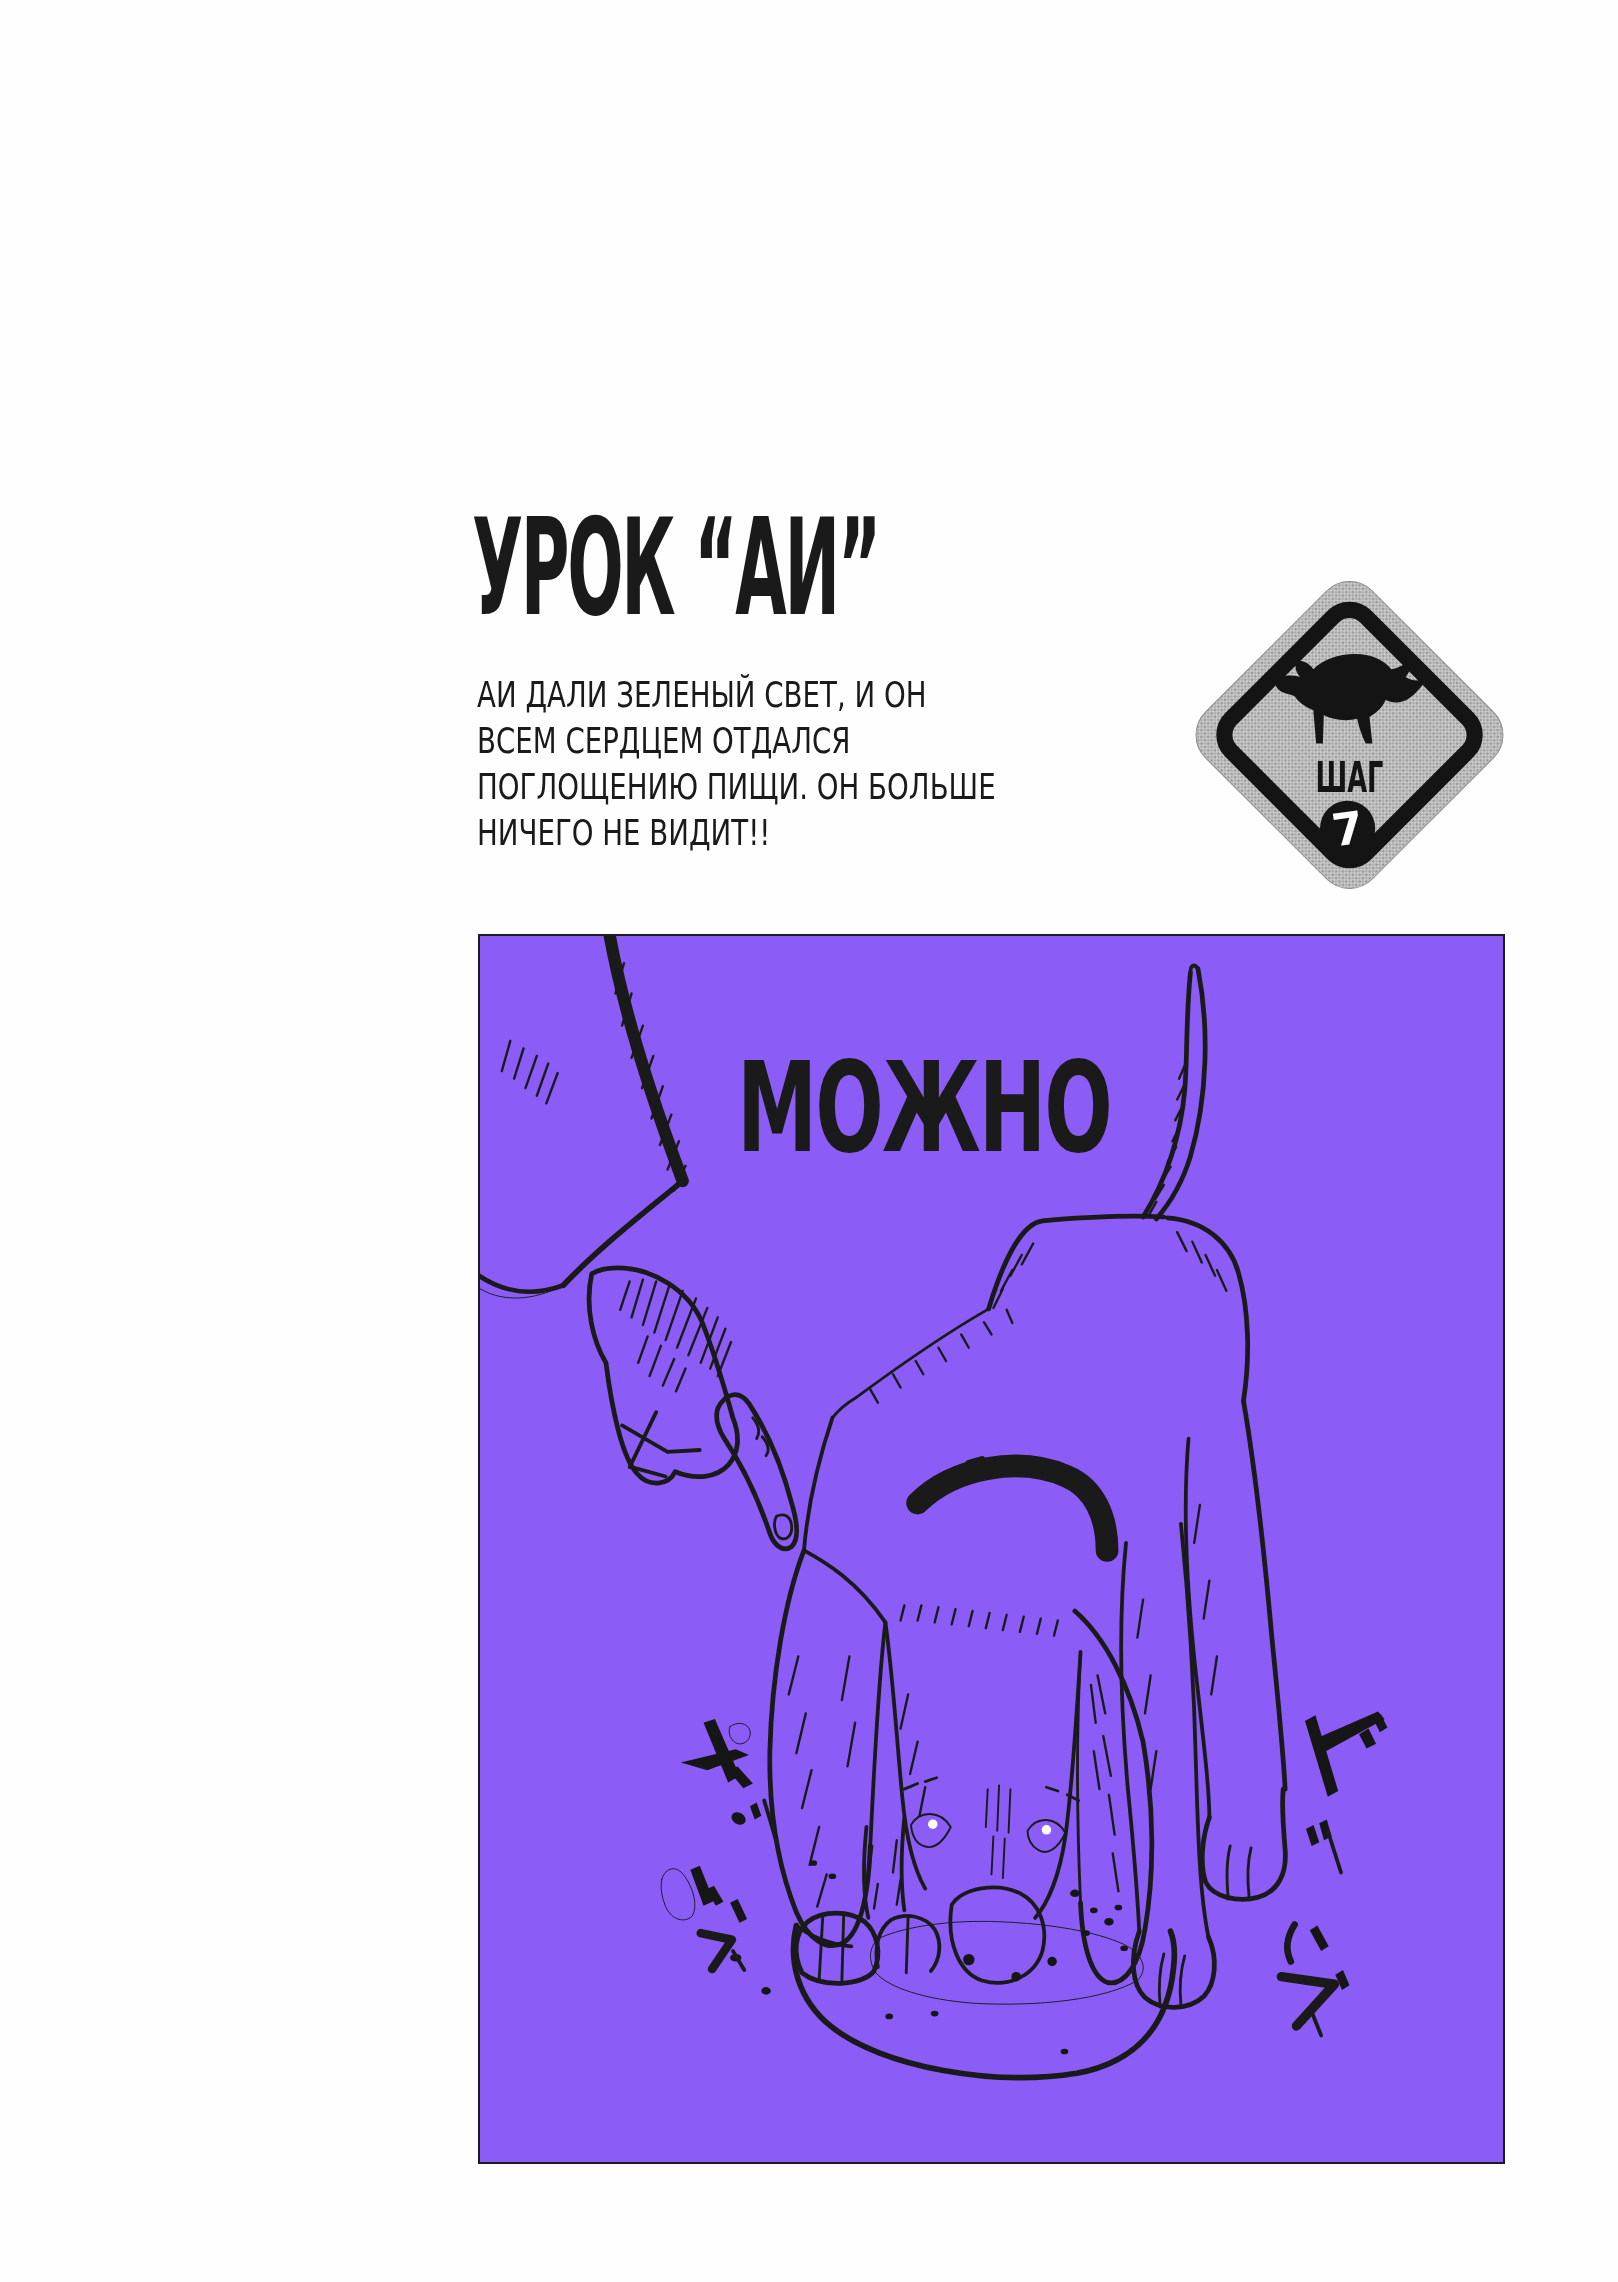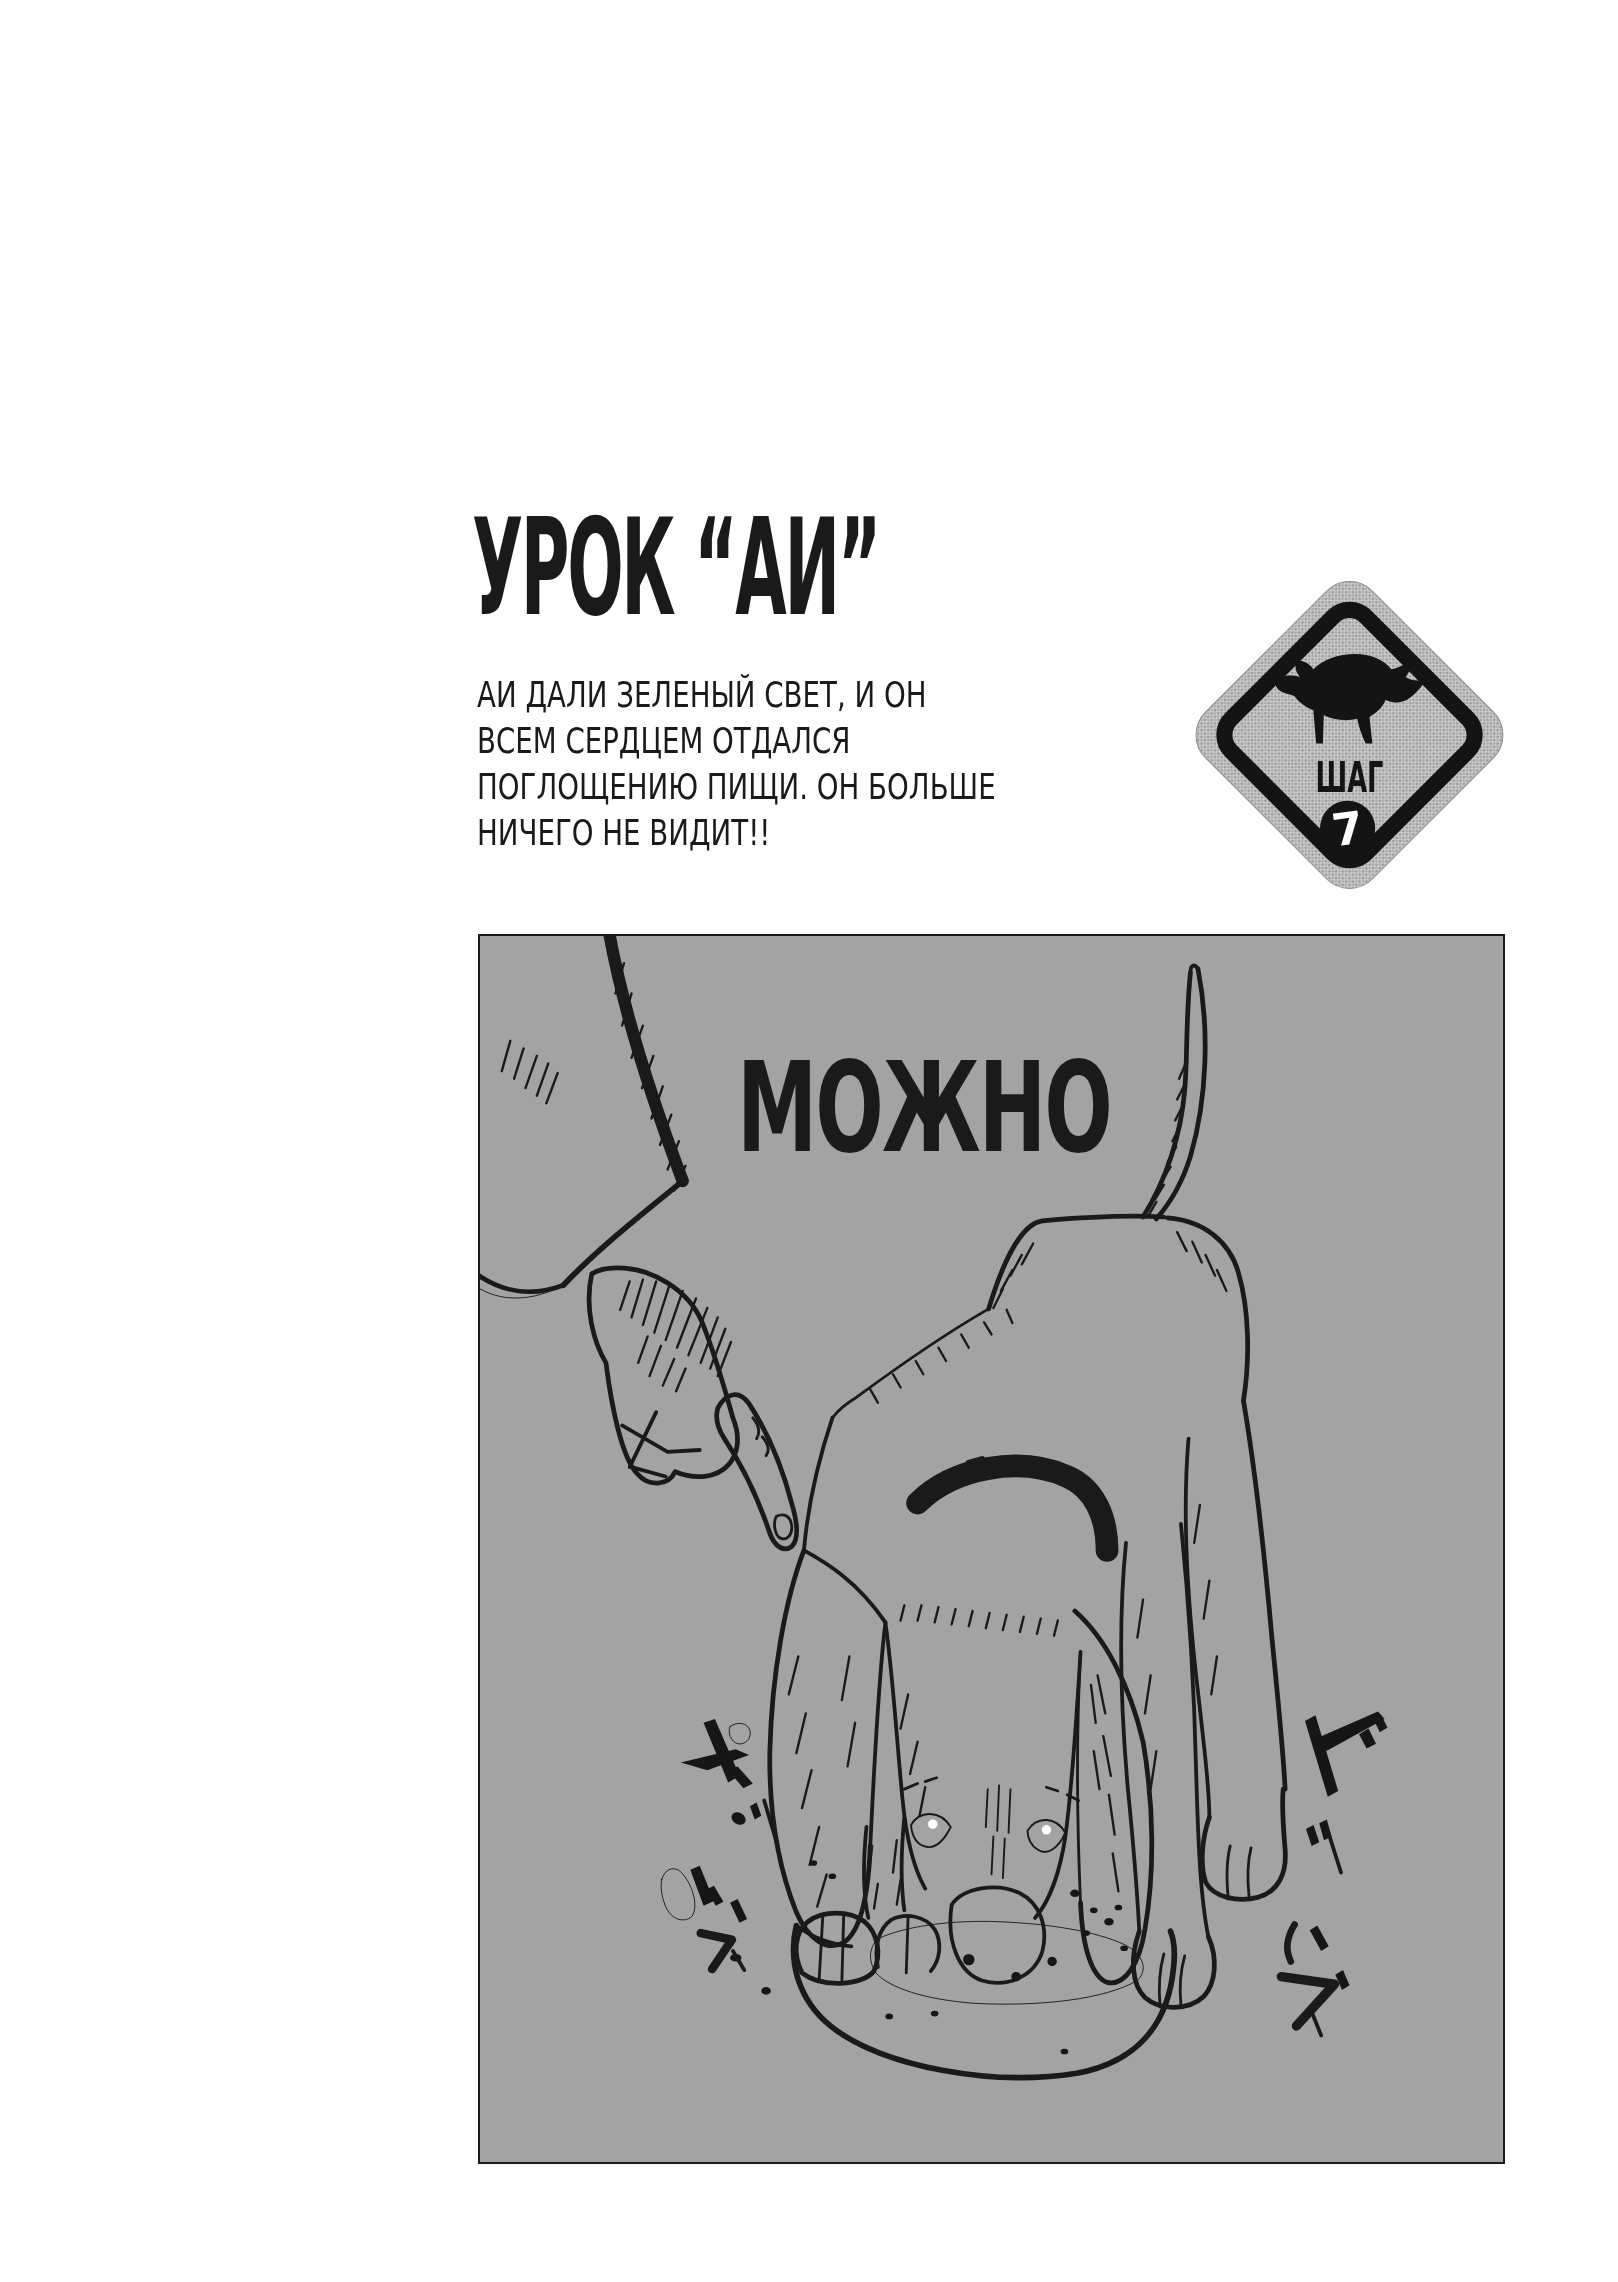--- a/index.html
+++ b/index.html
@@ -11,21 +11,21 @@
          font-weight:bold;letter-spacing:-4.8px;white-space:nowrap;
          transform:scaleX(0.50);transform-origin:left top;}
   .subtitle{position:absolute;left:477px;top:672px;font-size:35px;line-height:46px;
          font-weight:normal;letter-spacing:0px;white-space:pre-line;
          transform:scaleX(0.79);transform-origin:left top;}
 
   .badge{position:absolute;left:1182px;top:556px;width:335px;height:357px;}
   .badge text{font-family:"DejaVu Sans",sans-serif;}
 
   .panel{position:absolute;left:478px;top:934px;width:1027px;height:1230px;
-         border:2.9px solid #1c1c1c;box-sizing:border-box;background:#a3a3a3;overflow:hidden;}
+         border:2.9px solid #1c1c1c;box-sizing:border-box;background:#8b5cf6;overflow:hidden;}
   .panel-caption{position:absolute;left:257px;top:110px;font-size:124px;line-height:124px;
          font-weight:bold;letter-spacing:-2.9px;white-space:nowrap;
          transform:scaleX(0.65);transform-origin:left top;z-index:3;}
   svg.art{position:absolute;left:0;top:0;width:100%;height:100%;z-index:2;}
   svg.art path{fill:none;stroke:#1a1a1a;stroke-linecap:round;stroke-linejoin:round;}
 </style>
 </head>
 <body>
 
 <div class="page">

